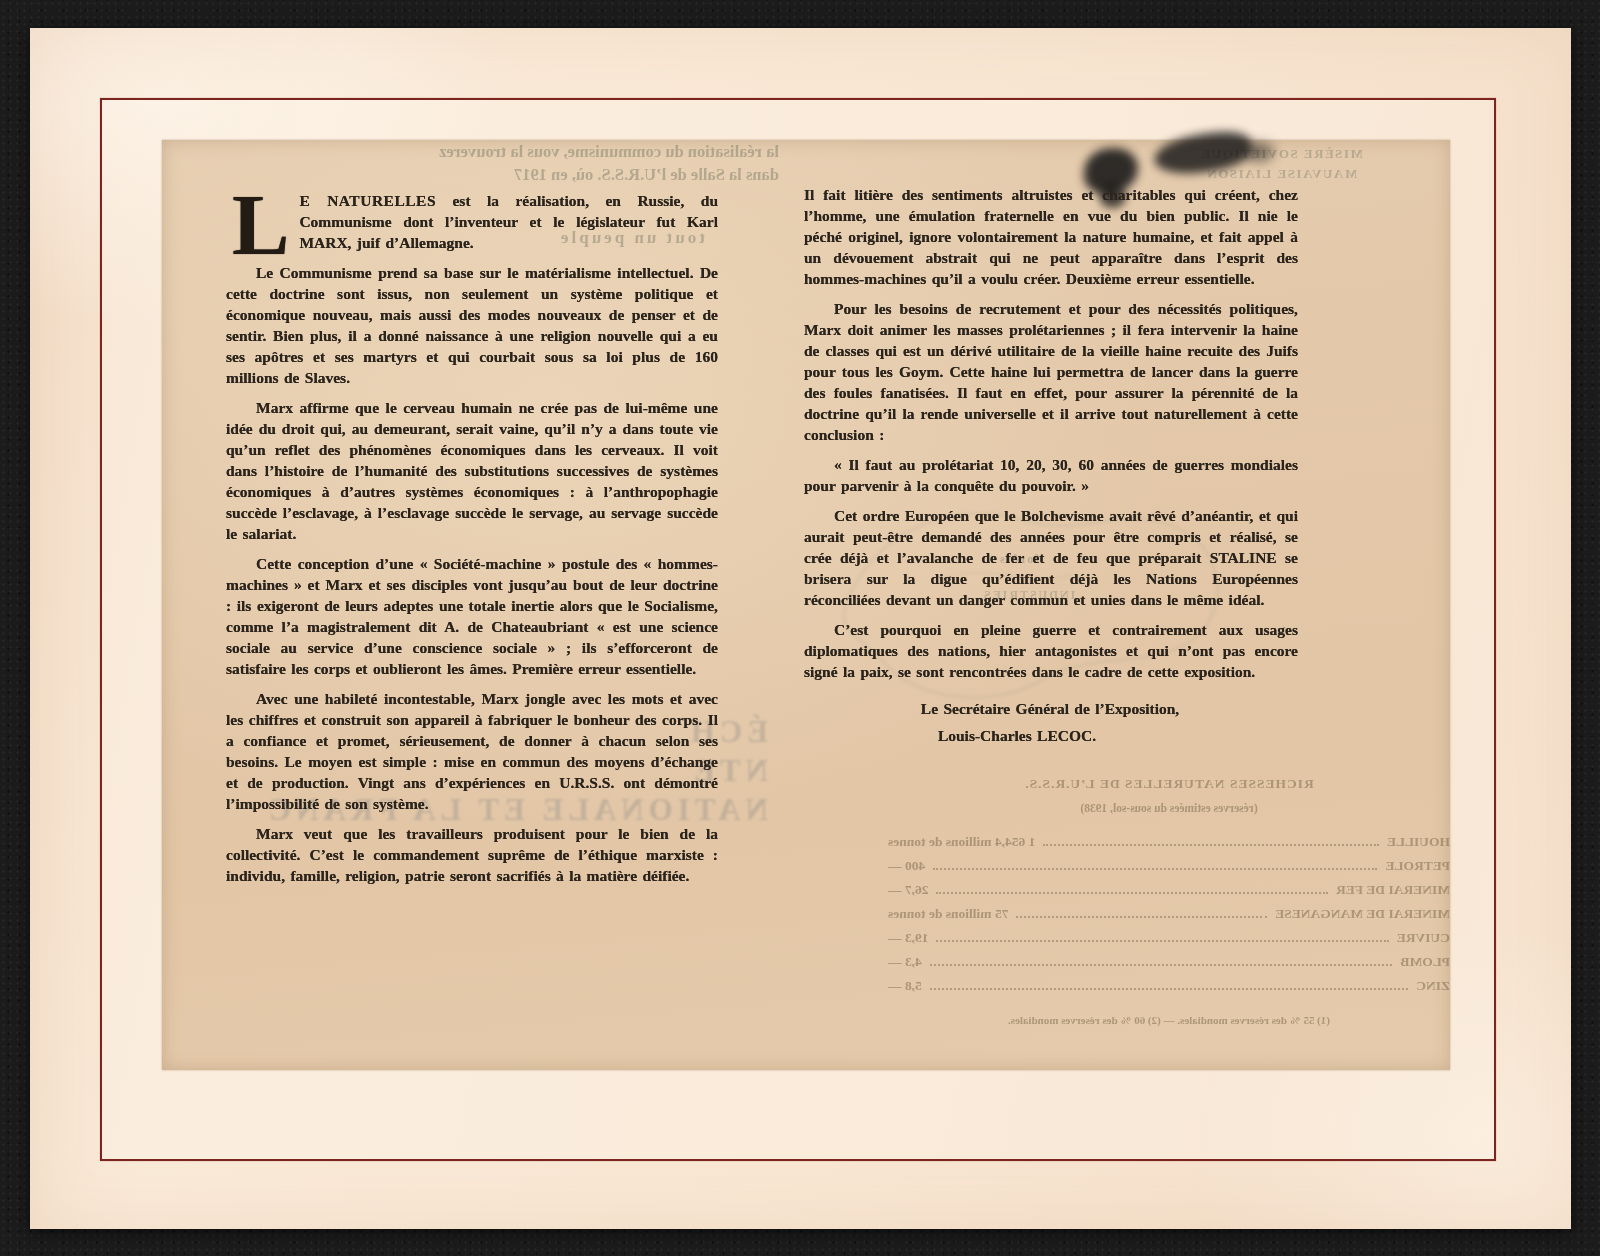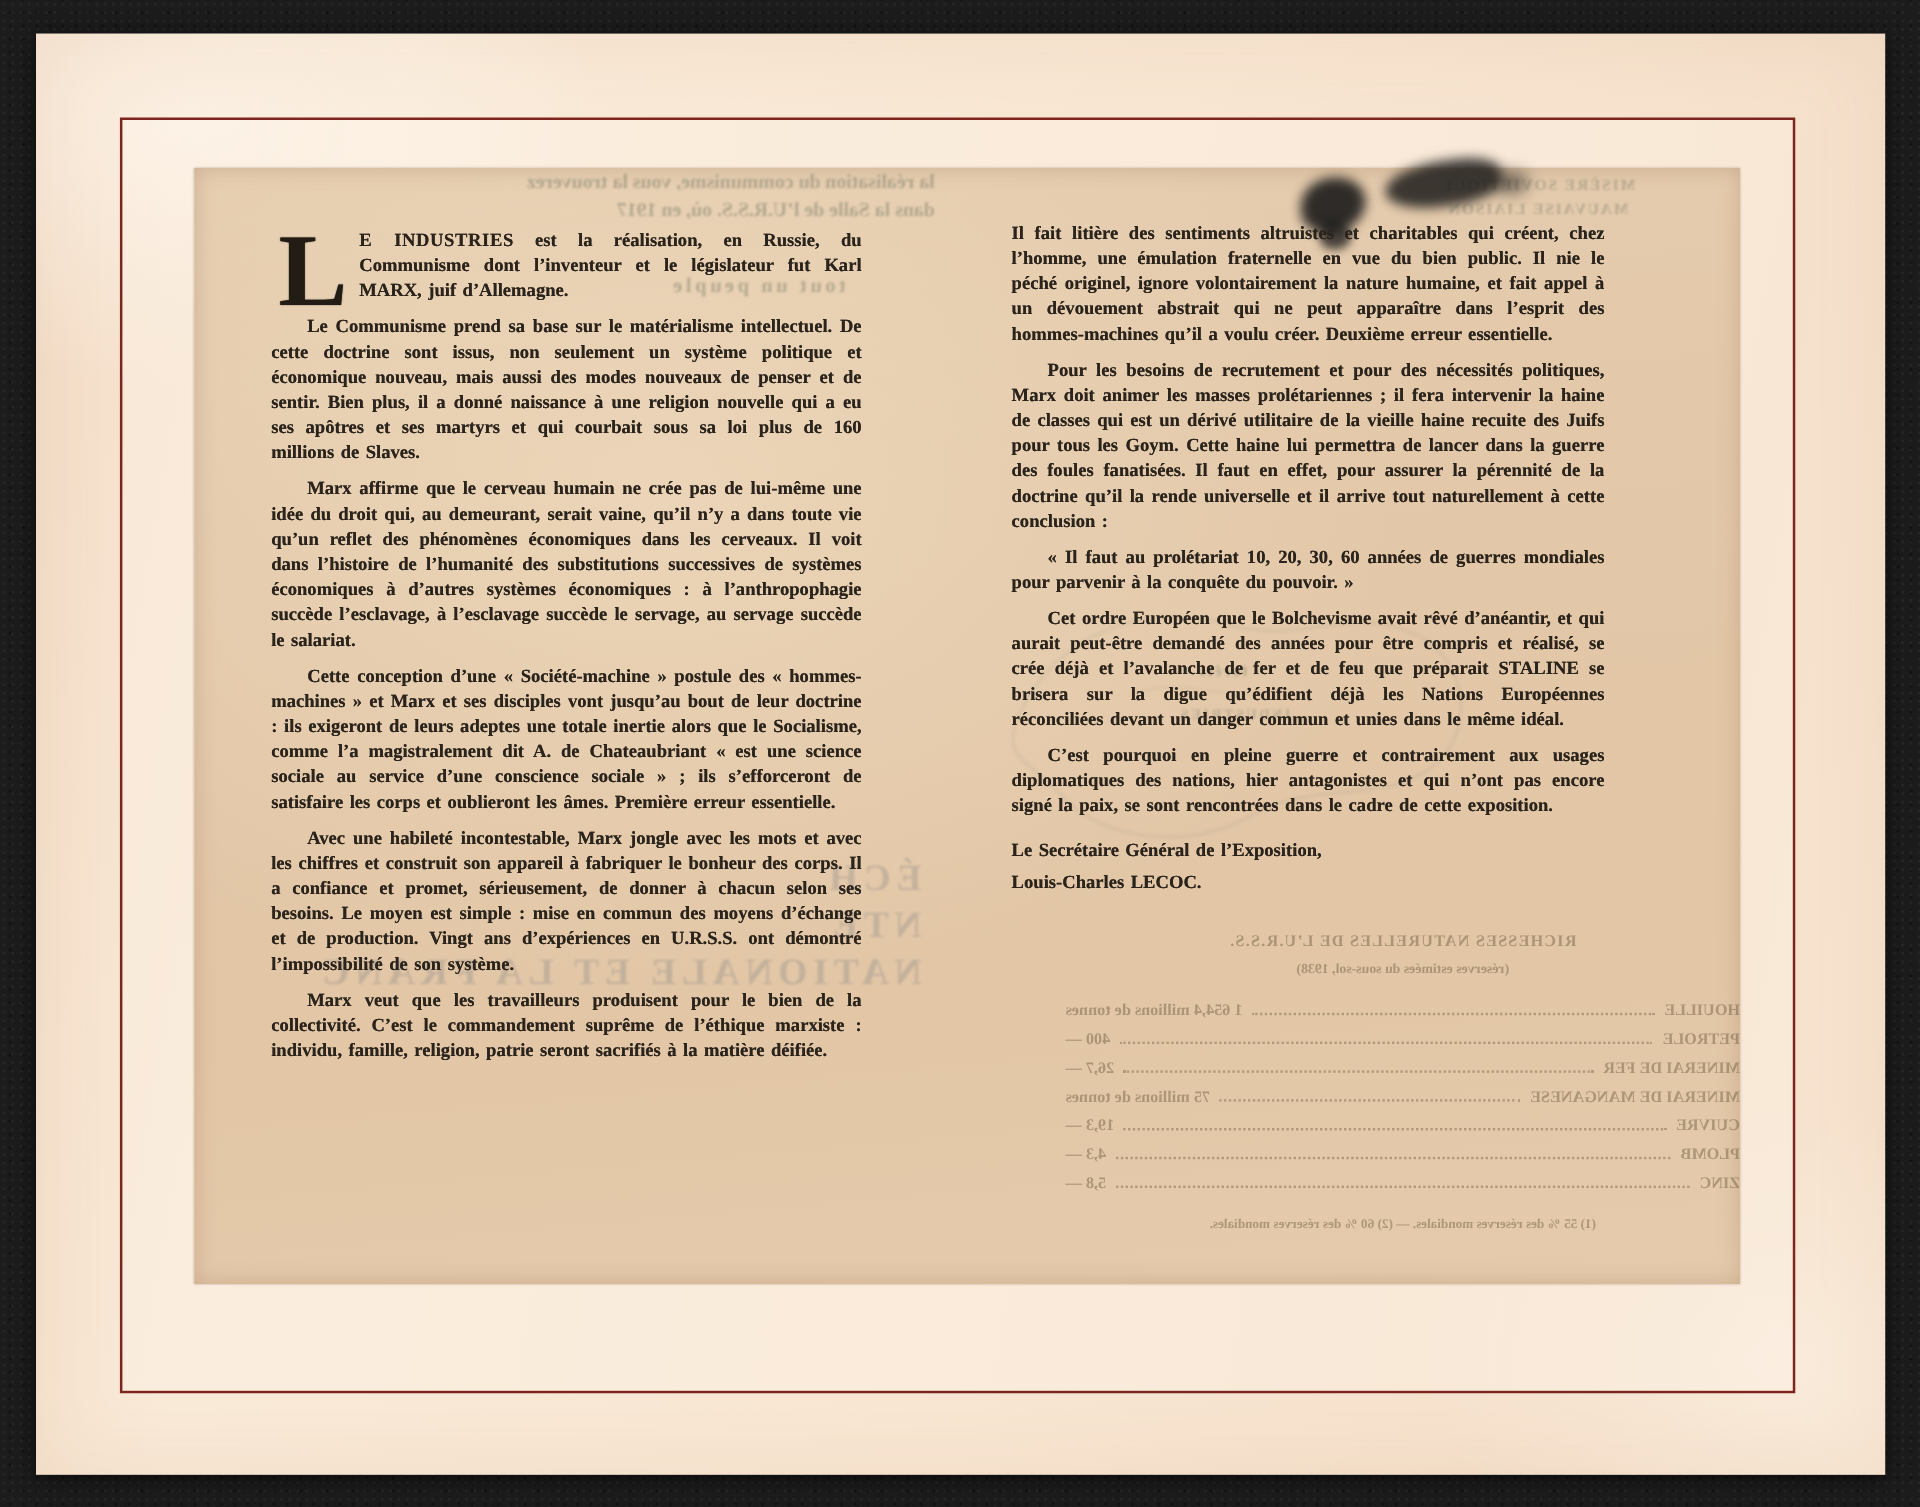--- a/index.html
+++ b/index.html
@@ -40,29 +40,29 @@
     background:
       radial-gradient(ellipse 900px 600px at 30% 30%, rgba(250,235,210,.35), transparent 70%),
       linear-gradient(175deg,#e6cdb0 0%,#e3c8a9 30%,#e2c6a6 70%,#e5cbac 100%);
     box-shadow:inset 0 0 18px rgba(130,95,60,.28), 0 0 2px rgba(120,85,55,.4);
   }
   
   .col{position:absolute;font-size:15.5px;line-height:21px;font-weight:bold;
     color:#2b241c;text-align:justify;word-spacing:1.5px;
     text-shadow:0 0 .5px rgba(43,36,28,.85);}
   .col-left{left:64px;top:50px;width:492px;}
-  .col-right{left:642px;top:44px;width:494px;margin-left:39px;}
+  .col-right{left:642px;top:44px;width:494px;}
   .col p{margin:0 0 9px 0;text-indent:30px;}
   .col p.first{text-indent:0;}
   .dropcap{
     float:left;font-size:86px;line-height:64px;font-weight:bold;
     margin:3px 10px 0 6px;color:#221c15;text-shadow:0 0 1px rgba(30,25,18,.9);
   }
   .lead{letter-spacing:.5px;}
-  .signature{margin-top:16px;text-align:left;}
+  .signature{margin-top:16px;text-align:center;}
   .sig-line1{padding-right:2px;}
   .sig-line2{padding-right:68px;margin-top:6px;font-family:Liberation Serif, serif;}
   
   .ghost{position:absolute;transform:scaleX(-1);pointer-events:none;
     font-weight:bold;filter:blur(.7px);}
   .ghost-topleft{left:25px;top:0px;width:592px;font-size:16.5px;line-height:23px;
     color:rgba(100,108,88,.40);text-align:justify;}
   .ghost-peuple{left:396px;top:88px;font-size:17px;letter-spacing:3px;
     color:rgba(100,108,88,.38);}
   .ghost-topright{left:962px;top:4px;width:315px;font-size:13px;line-height:20px;
@@ -171,21 +171,21 @@
     </div>
 
     <div class="smudge smudge-1"></div>
     <div class="smudge smudge-1b"></div>
     <div class="smudge smudge-2"></div>
     <div class="smudge smudge-3"></div>
 
     <div class="col col-left">
       <p class="first">
         <span class="dropcap">L</span>
-        <span class="lead">E INDUSTRIES</span><span> est la réalisation, en Russie, du Communisme dont l’inventeur et le législateur fut Karl MARX, juif d’Allemagne.</span>
+        <span class="lead">E NATURELLES</span><span> est la réalisation, en Russie, du Communisme dont l’inventeur et le législateur fut Karl MARX, juif d’Allemagne.</span>
       </p>
       <p>Le Communisme prend sa base sur le matérialisme intellectuel. De cette doctrine sont issus, non seulement un système politique et économique nouveau, mais aussi des modes nouveaux de penser et de sentir. Bien plus, il a donné naissance à une religion nouvelle qui a eu ses apôtres et ses martyrs et qui courbait sous sa loi plus de 160 millions de Slaves.</p>
       <p>Marx affirme que le cerveau humain ne crée pas de lui-même une idée du droit qui, au demeurant, serait vaine, qu’il n’y a dans toute vie qu’un reflet des phénomènes économiques dans les cerveaux. Il voit dans l’histoire de l’humanité des substitutions successives de systèmes économiques à d’autres systèmes économiques : à l’anthropophagie succède l’esclavage, à l’esclavage succède le servage, au servage succède le salariat.</p>
       <p>Cette conception d’une « Société-machine » postule des « hommes-machines » et Marx et ses disciples vont jusqu’au bout de leur doctrine : ils exigeront de leurs adeptes une totale inertie alors que le Socialisme, comme l’a magistralement dit A. de Chateaubriant « est une science sociale au service d’une conscience sociale » ; ils s’efforceront de satisfaire les corps et oublieront les âmes. Première erreur essentielle.</p>
       <p>Avec une habileté incontestable, Marx jongle avec les mots et avec les chiffres et construit son appareil à fabriquer le bonheur des corps. Il a confiance et promet, sérieusement, de donner à chacun selon ses besoins. Le moyen est simple : mise en commun des moyens d’échange et de production. Vingt ans d’expériences en U.R.S.S. ont démontré l’impossibilité de son système.</p>
       <p>Marx veut que les travailleurs produisent pour le bien de la collectivité. C’est le commandement suprême de l’éthique marxiste : individu, famille, religion, patrie seront sacrifiés à la matière déifiée.</p>
     </div>
 
     <div class="col col-right">
       <p class="first">Il fait litière des sentiments altruistes et charitables qui créent, chez l’homme, une émulation fraternelle en vue du bien public. Il nie le péché originel, ignore volontairement la nature humaine, et fait appel à un dévouement abstrait qui ne peut apparaître dans l’esprit des hommes-machines qu’il a voulu créer. Deuxième erreur essentielle.</p>

